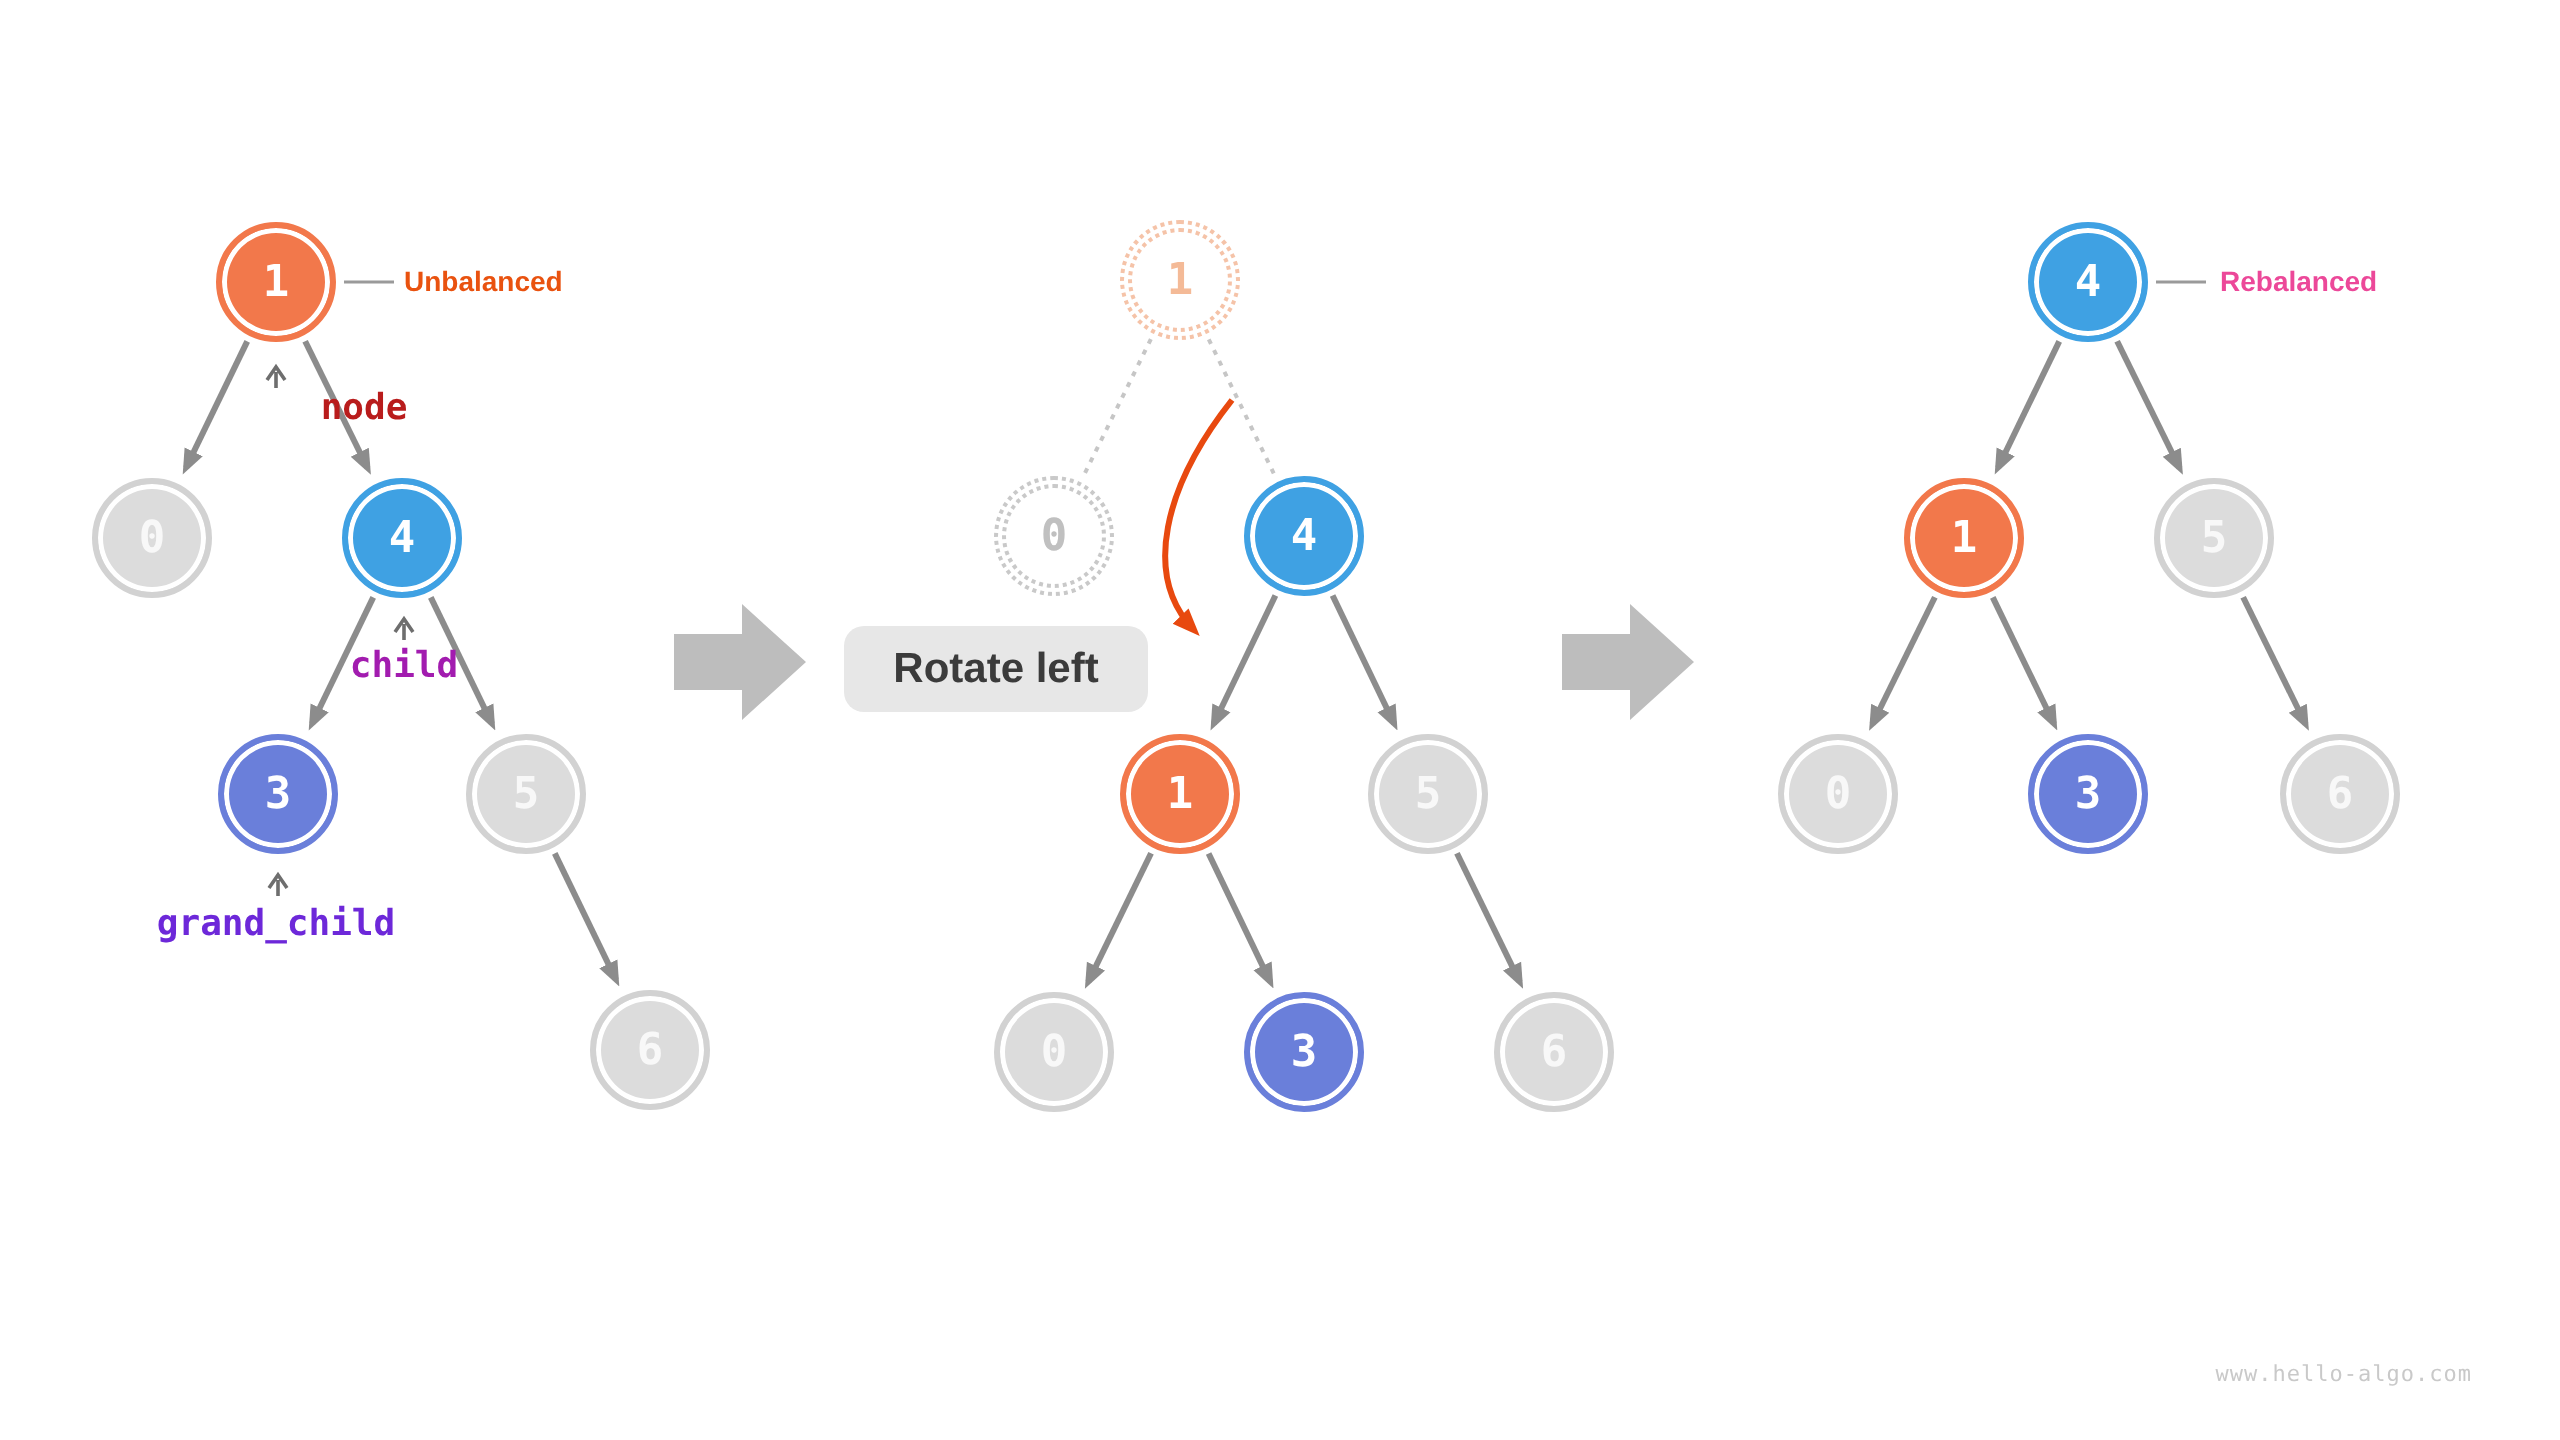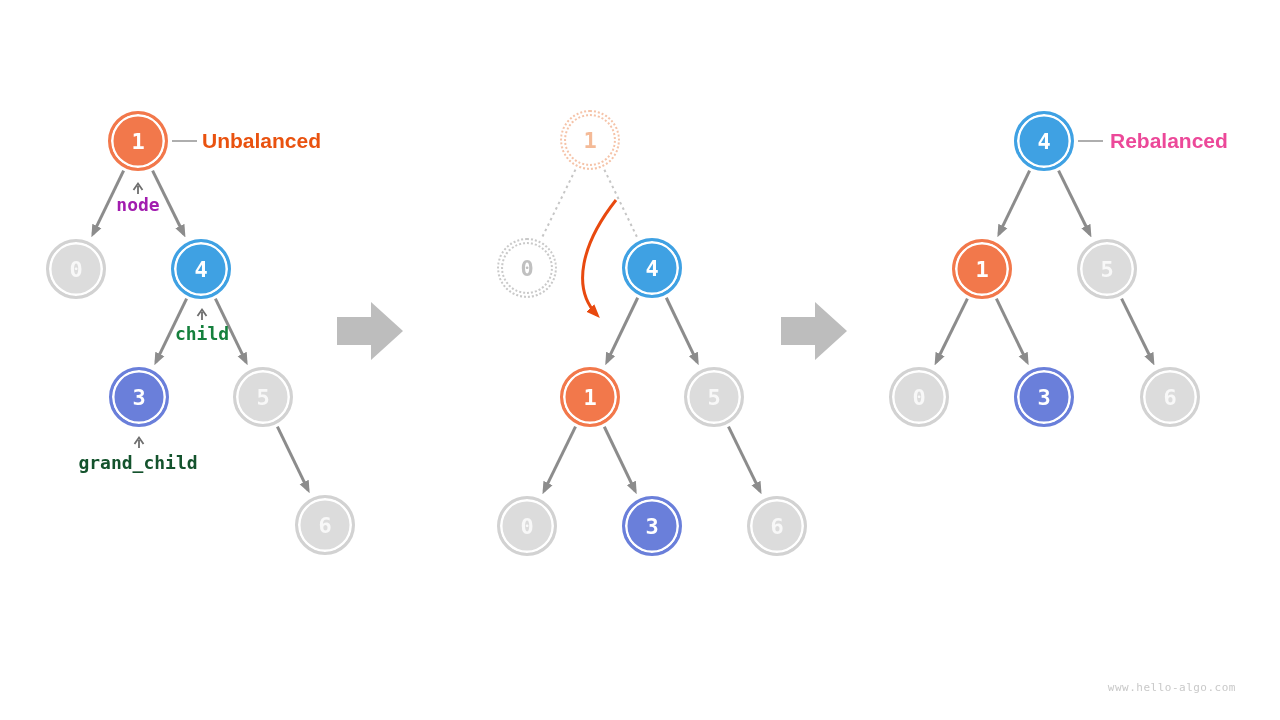--- a/index.html
+++ b/index.html
@@ -10,21 +10,21 @@
 
   .node{position:absolute;width:60px;height:60px;border-radius:50%;box-sizing:border-box;
         display:flex;align-items:center;justify-content:center;
         transform:translate(-50%,-50%);
         font-family:"DejaVu Sans Mono",monospace;font-size:22px;font-weight:bold;}
   .node.solid{box-shadow:inset 0 0 0 2.5px #ffffff;border-style:solid;border-width:3px;}
   .node.ghost{border-style:dotted;border-width:2px;background:transparent;}
   .ghost-ring{position:absolute;inset:2px;border-radius:50%;border:2px dotted;box-sizing:border-box;}
 
   .annot{position:absolute;white-space:nowrap;}
-  .sans-label{font-family:"Liberation Sans",sans-serif;font-weight:700;font-size:21px;}
+  .sans-label{font-family:"Liberation Sans",sans-serif;font-weight:700;font-size:14px;}
   .mono-label{font-family:"DejaVu Sans Mono",monospace;font-weight:700;font-size:18px;}
 
   .lbl-unbalanced{left:202px;top:141px;transform:translateY(-52%);}
   .lbl-rebalanced{left:1110px;top:141px;transform:translateY(-52%);}
   .lbl-node{left:138px;top:204px;transform:translate(-50%,-50%);}
   .lbl-child{left:202px;top:333px;transform:translate(-50%,-50%);}
   .lbl-grandchild{left:138px;top:462px;transform:translate(-50%,-50%);}
 
   .rotate-pill{position:absolute;left:422px;top:313px;width:152px;height:43px;border-radius:10px;
                display:flex;align-items:center;justify-content:center;
@@ -139,19 +139,20 @@
         <span>3</span>
       </div>
       <div class="node solid" style="left: 1170px; top: 397px; background: rgb(220, 220, 220); border-color: rgb(210, 210, 210); color: rgb(248, 248, 248);">
         <span>6</span>
       </div>
     </div>
 
   <div class="annot sans-label lbl-unbalanced" style="color: rgb(233, 82, 15);">Unbalanced</div>
   <div class="annot sans-label lbl-rebalanced" style="color: #ec4899;">Rebalanced</div>
 
-  <div class="annot mono-label lbl-node" style="color: #a21caf;">node</div>
-  <div class="annot mono-label lbl-child" style="color: #15803d;">child</div>
-  <div class="annot mono-label lbl-grandchild" style="color: #14532d;">grand_child</div>
+  <div class="annot mono-label lbl-node" style="color: #b91c1c; margin-left: 44px;">node</div>
+  <div class="annot mono-label lbl-child" style="color: #a21caf;">child</div>
+  <div class="annot mono-label lbl-grandchild" style="color: #6d28d9;">grand_child</div>
 
+  <div class="rotate-pill" style="color: rgb(59, 59, 59); background: rgb(231, 231, 231);">Rotate left</div>
 
   <div class="watermark" style="color: rgb(201, 201, 201);">www.hello-algo.com</div>
 </div>
 
 </body></html>

